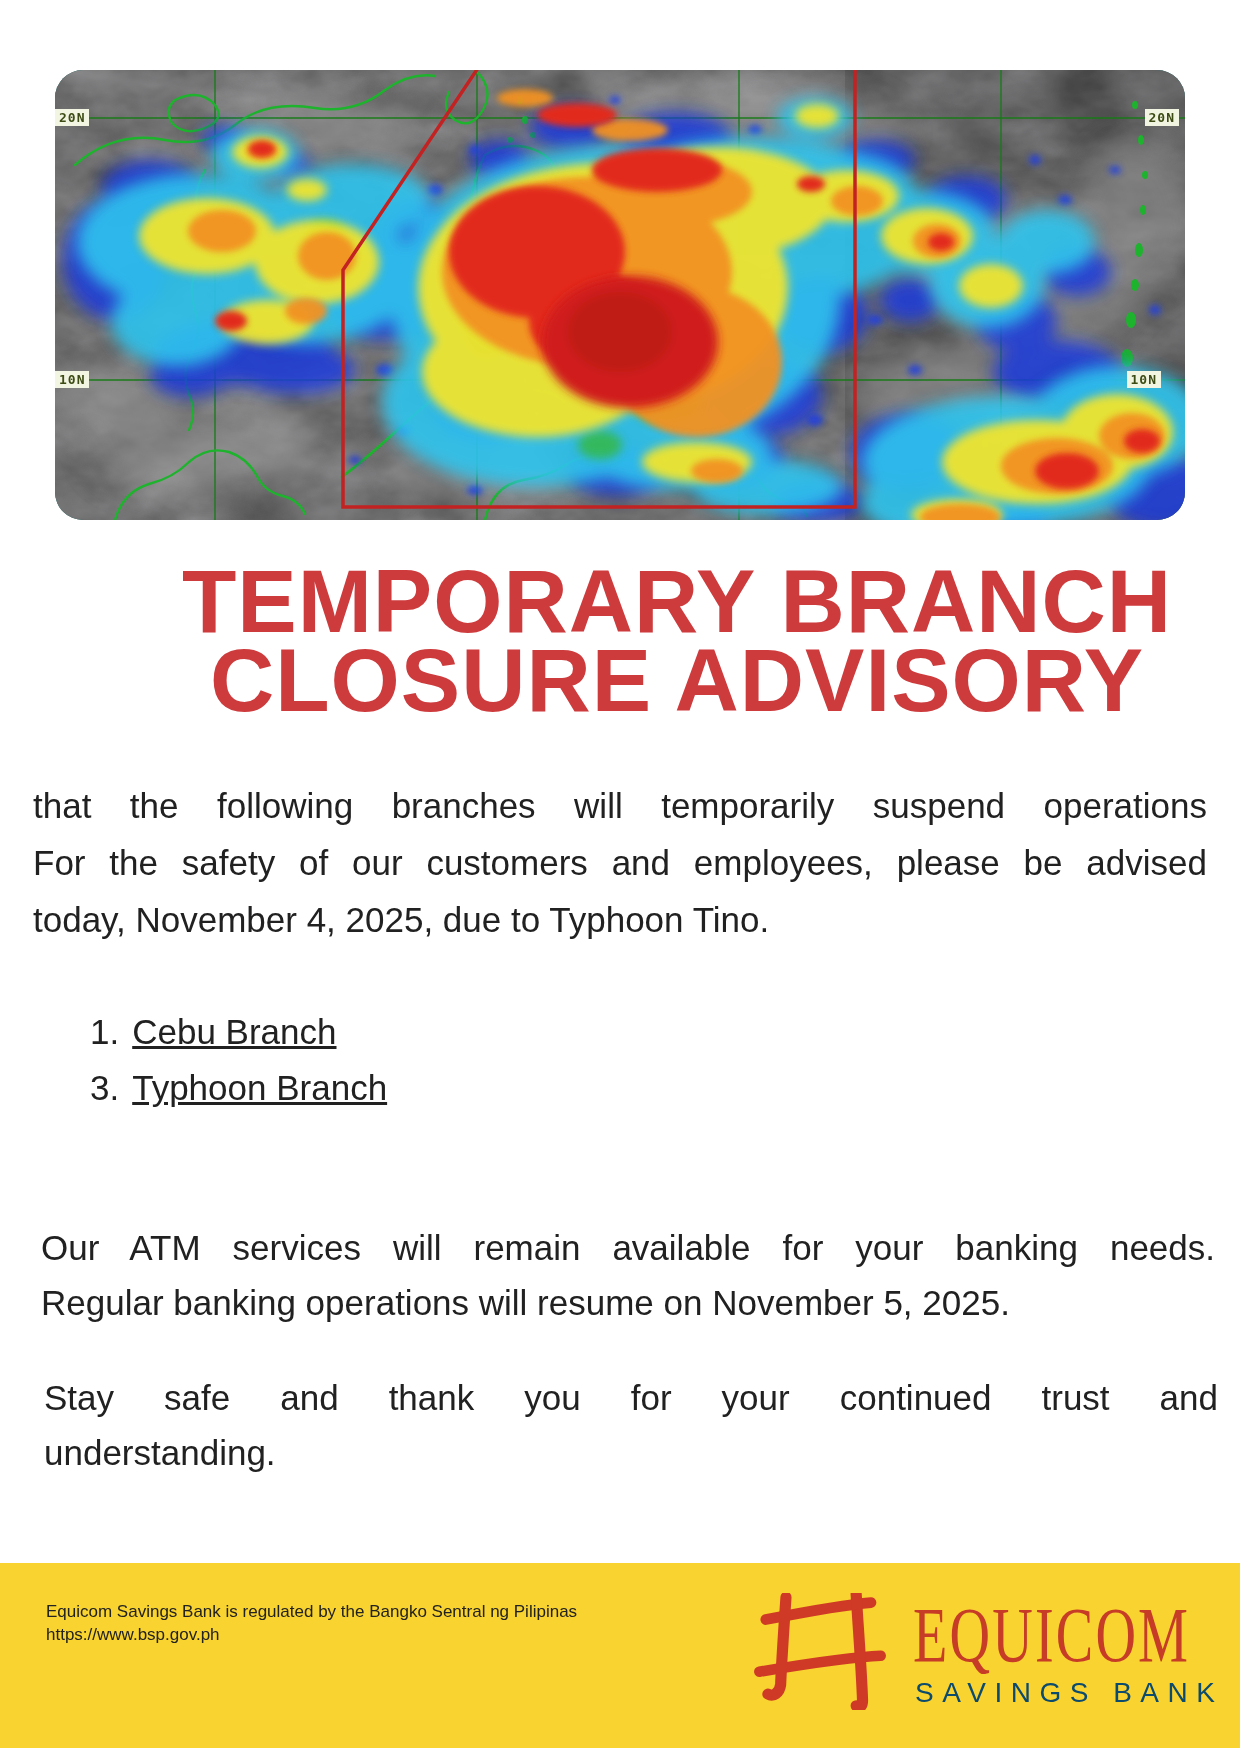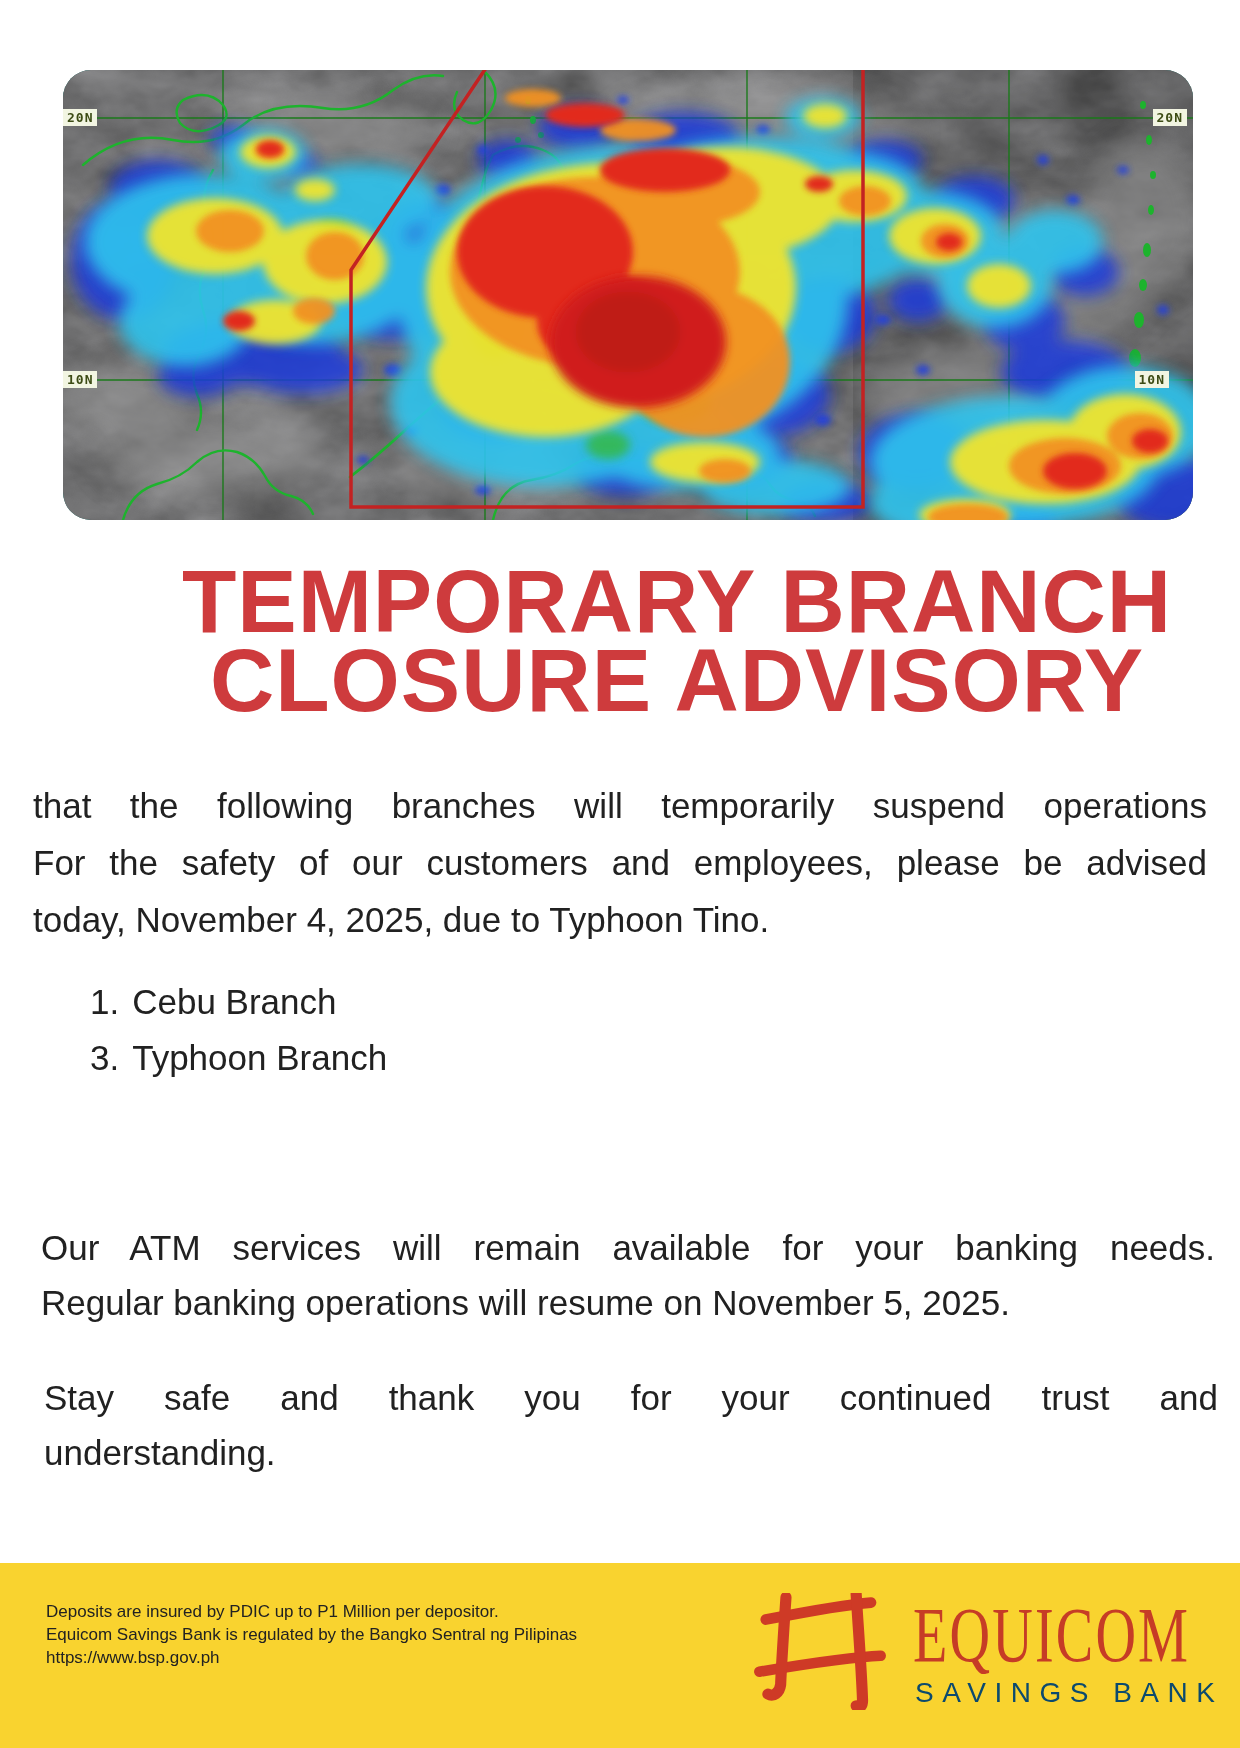--- a/index.html
+++ b/index.html
@@ -1,41 +1,41 @@
 <!DOCTYPE html>
 <html><head>
 <meta charset="utf-8">
 <style>
   html,body{margin:0;padding:0;background:#fff;}
   .page{position:relative;width:1240px;height:1748px;background:#ffffff;overflow:hidden;
         font-family:"Liberation Sans",sans-serif;}
 
   
-  .sat{position:absolute;left:63px;top:70px;width:1130px;height:450px;border-radius:28px;
+  .sat{position:absolute;left:55px;top:70px;width:1130px;height:450px;border-radius:28px;
        overflow:hidden;background:#0f766e;}
   .sat svg{position:absolute;left:0;top:0;width:100%;height:100%;display:block;}
   .latlab{position:absolute;background:#f2f5e2;color:#3d4c15;font-weight:bold;
           font-family:"DejaVu Sans Mono",monospace;font-size:13px;line-height:17px;
           padding:0 4px;letter-spacing:1px;}
   .lab-tl{left:0;top:39px;}
   .lab-tr{right:6px;top:39px;}
   .lab-bl{left:0;top:301px;}
   .lab-br{right:24px;top:301px;}
 
   
   .title{position:absolute;left:13px;top:562px;width:1240px;text-align:center;
          color:#CE3B3D;font-weight:bold;font-size:89px;line-height:79px;letter-spacing:1px;padding-left:44px;}
 
   
   .para{position:absolute;left:33px;width:1174px;color:#212121;font-size:35px;}
   .jline{text-align:justify;text-align-last:justify;}
   #p1{top:777px;line-height:57px;}
   #p2{top:1220px;line-height:55px;margin-left:8px;}
   #p3{top:1370px;line-height:55px;margin-left:11px;}
-  .list{position:absolute;left:90px;top:974px;color:#212121;font-size:35px;line-height:56px;}
+  .list{position:absolute;left:90px;top:1004px;color:#212121;font-size:35px;line-height:56px;text-decoration:underline;}
   .num{display:inline-block;margin-right:13px;}
 
   
   .footer{position:absolute;left:0;top:1563px;width:1240px;height:185px;background:#F9D32F;}
   .disc{position:absolute;left:46px;top:37px;color:#222222;font-size:17px;line-height:23px;}
   .hashlogo{position:absolute;left:753px;top:30px;width:134px;height:117px;}
   .wordmark{position:absolute;left:913px;top:33px;color:#C63C26;
             font-family:"Liberation Serif",serif;font-size:78px;line-height:78px;
             letter-spacing:3px;transform:scaleX(.72);transform-origin:left top;white-space:nowrap;}
   .tagline{position:absolute;left:915px;top:114px;color:#0c4a6e;font-size:28px;
@@ -285,21 +285,20 @@
     <div>Regular banking operations will resume on November 5, 2025.</div>
   </div>
 
   <div class="para" id="p3">
     <div class="jline">Stay safe and thank you for your continued trust and</div>
     <div>understanding.</div>
   </div>
 
   <div class="footer">
     <div class="disc">
-      <div>Deposits are insured by PDIC up to P1 Million per depositor.</div>
       <div>Equicom Savings Bank is regulated by the Bangko Sentral ng Pilipinas</div>
       <div>https://www.bsp.gov.ph</div>
     </div>
 
     <svg class="hashlogo" viewBox="0 0 120 110">
       <g stroke="#CE3A26" fill="none" stroke-linecap="round">
         <path d="M 9,25 C 45,18 82,11 108,9" stroke-width="10"></path>
         <path d="M 3,74 C 45,67 88,60 117,59" stroke-width="10"></path>
         <path d="M 28,4 C 26,34 24,62 23,86 C 22,94 16,98 11,95" stroke-width="10.5"></path>
         <path d="M 94,1 C 96,34 99,72 100,101 C 100,107 97,109 94,106" stroke-width="10.5"></path>

